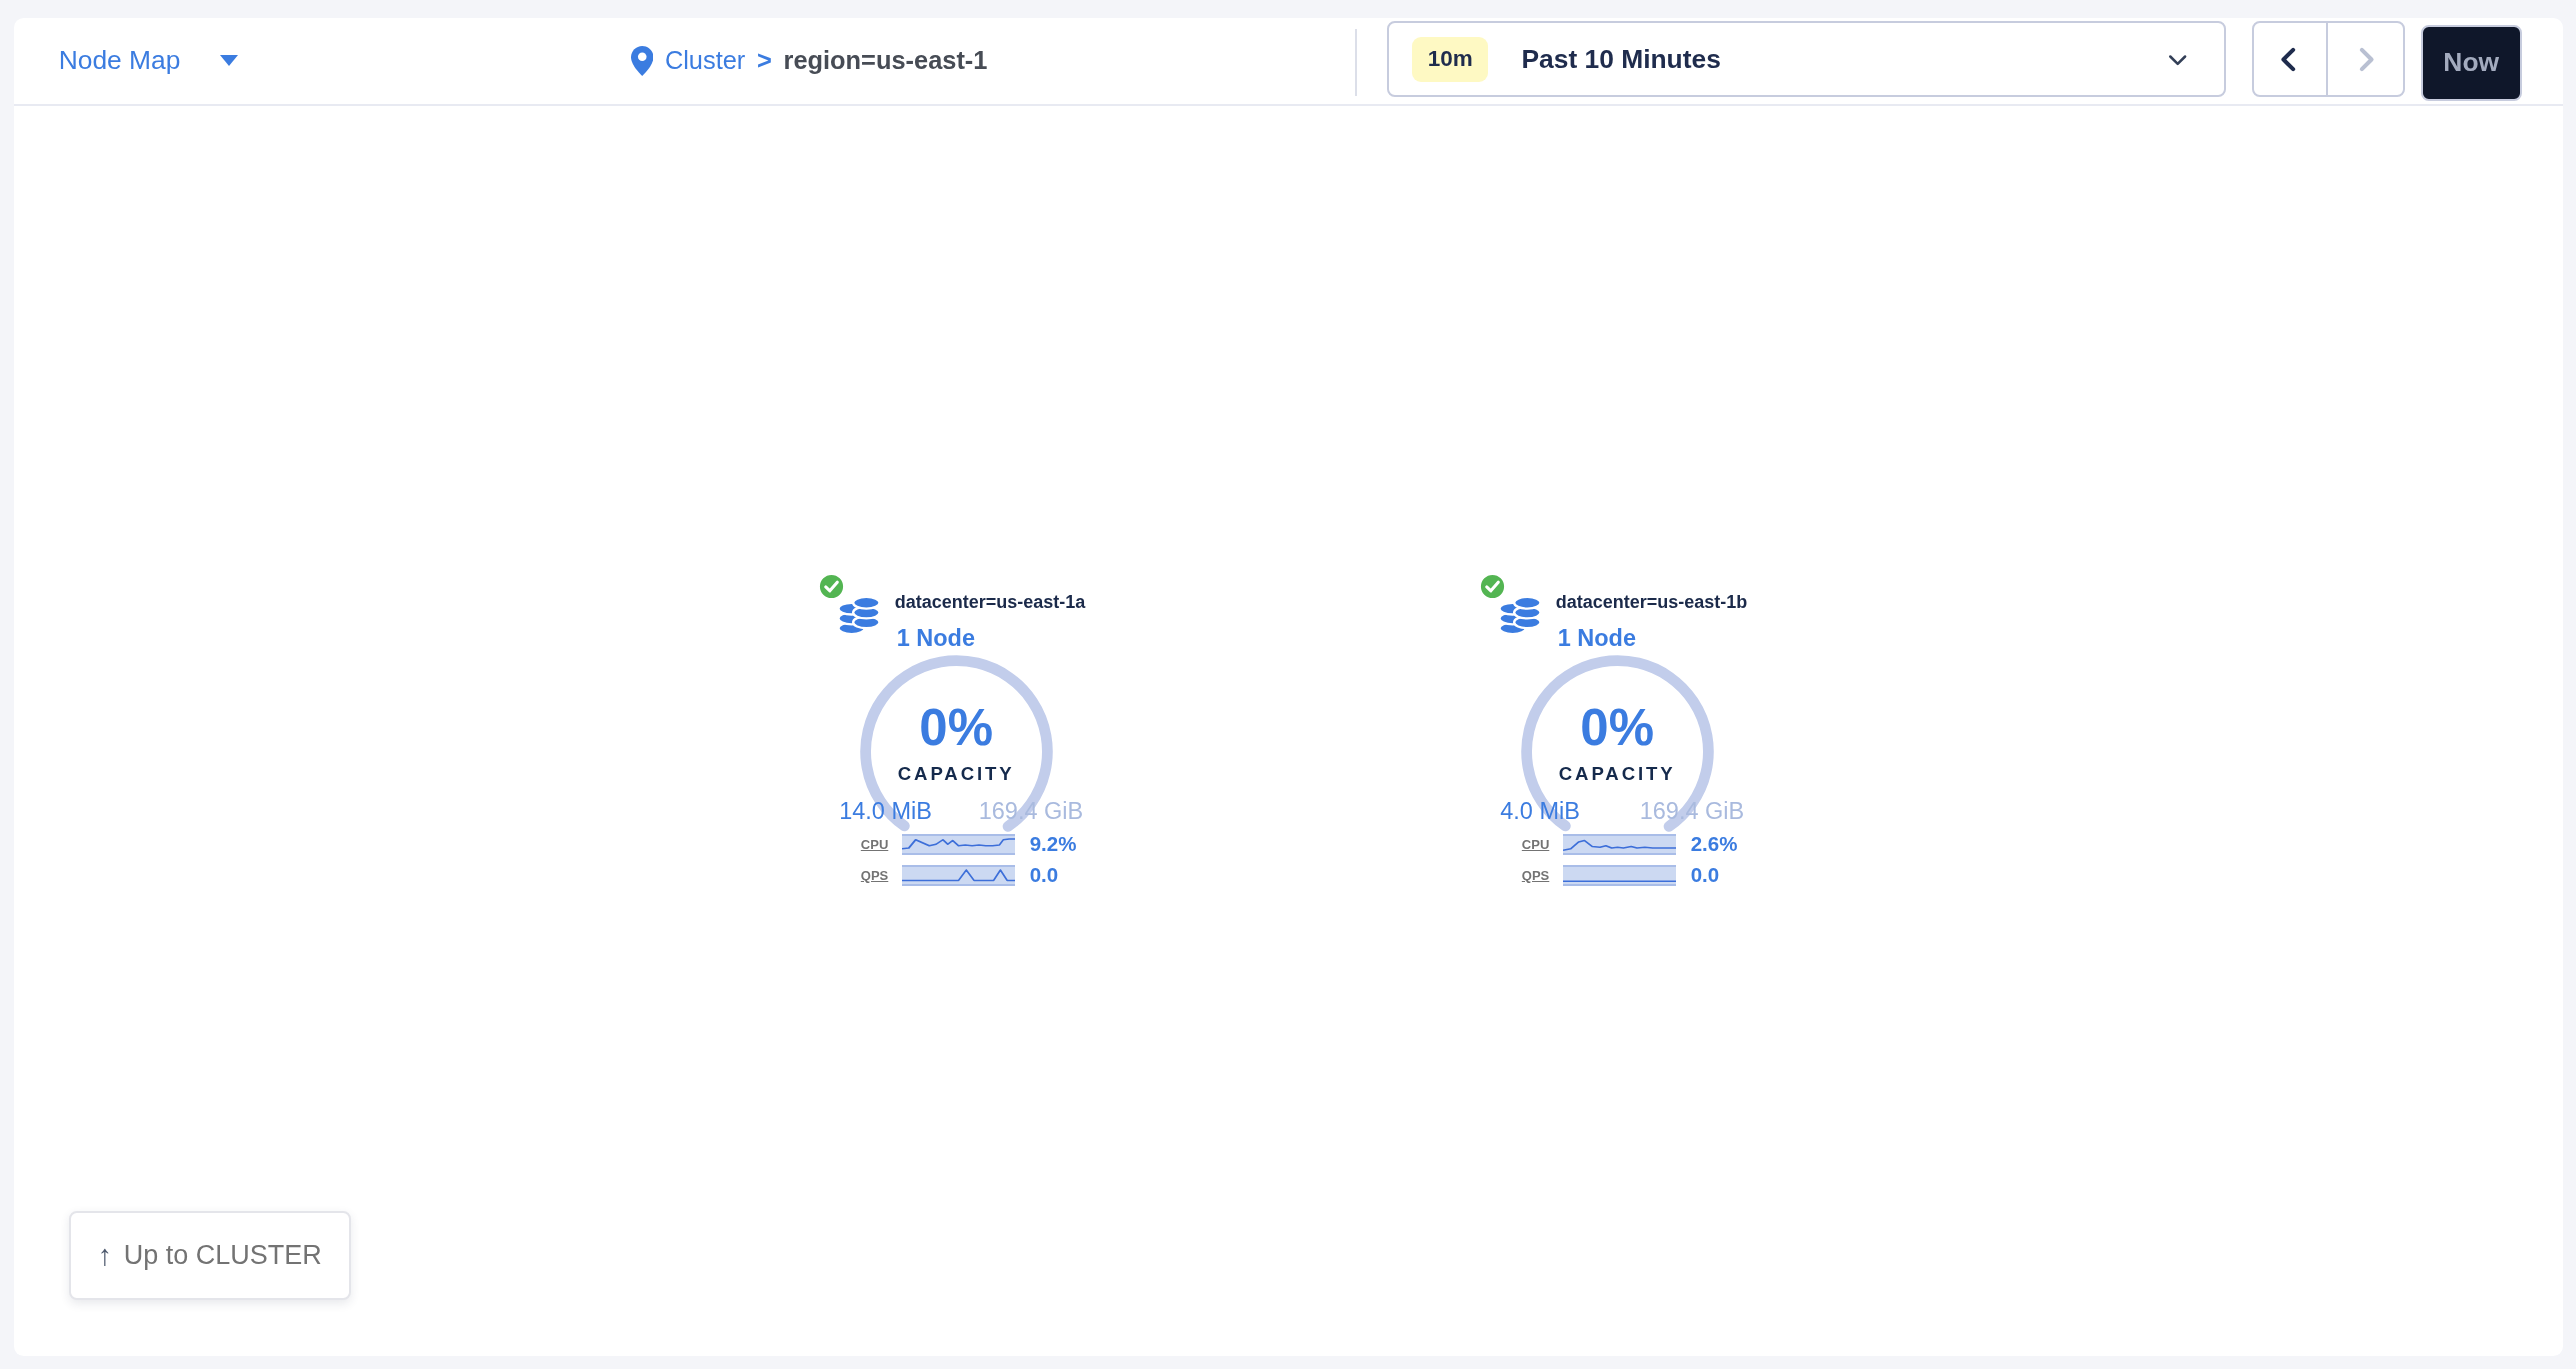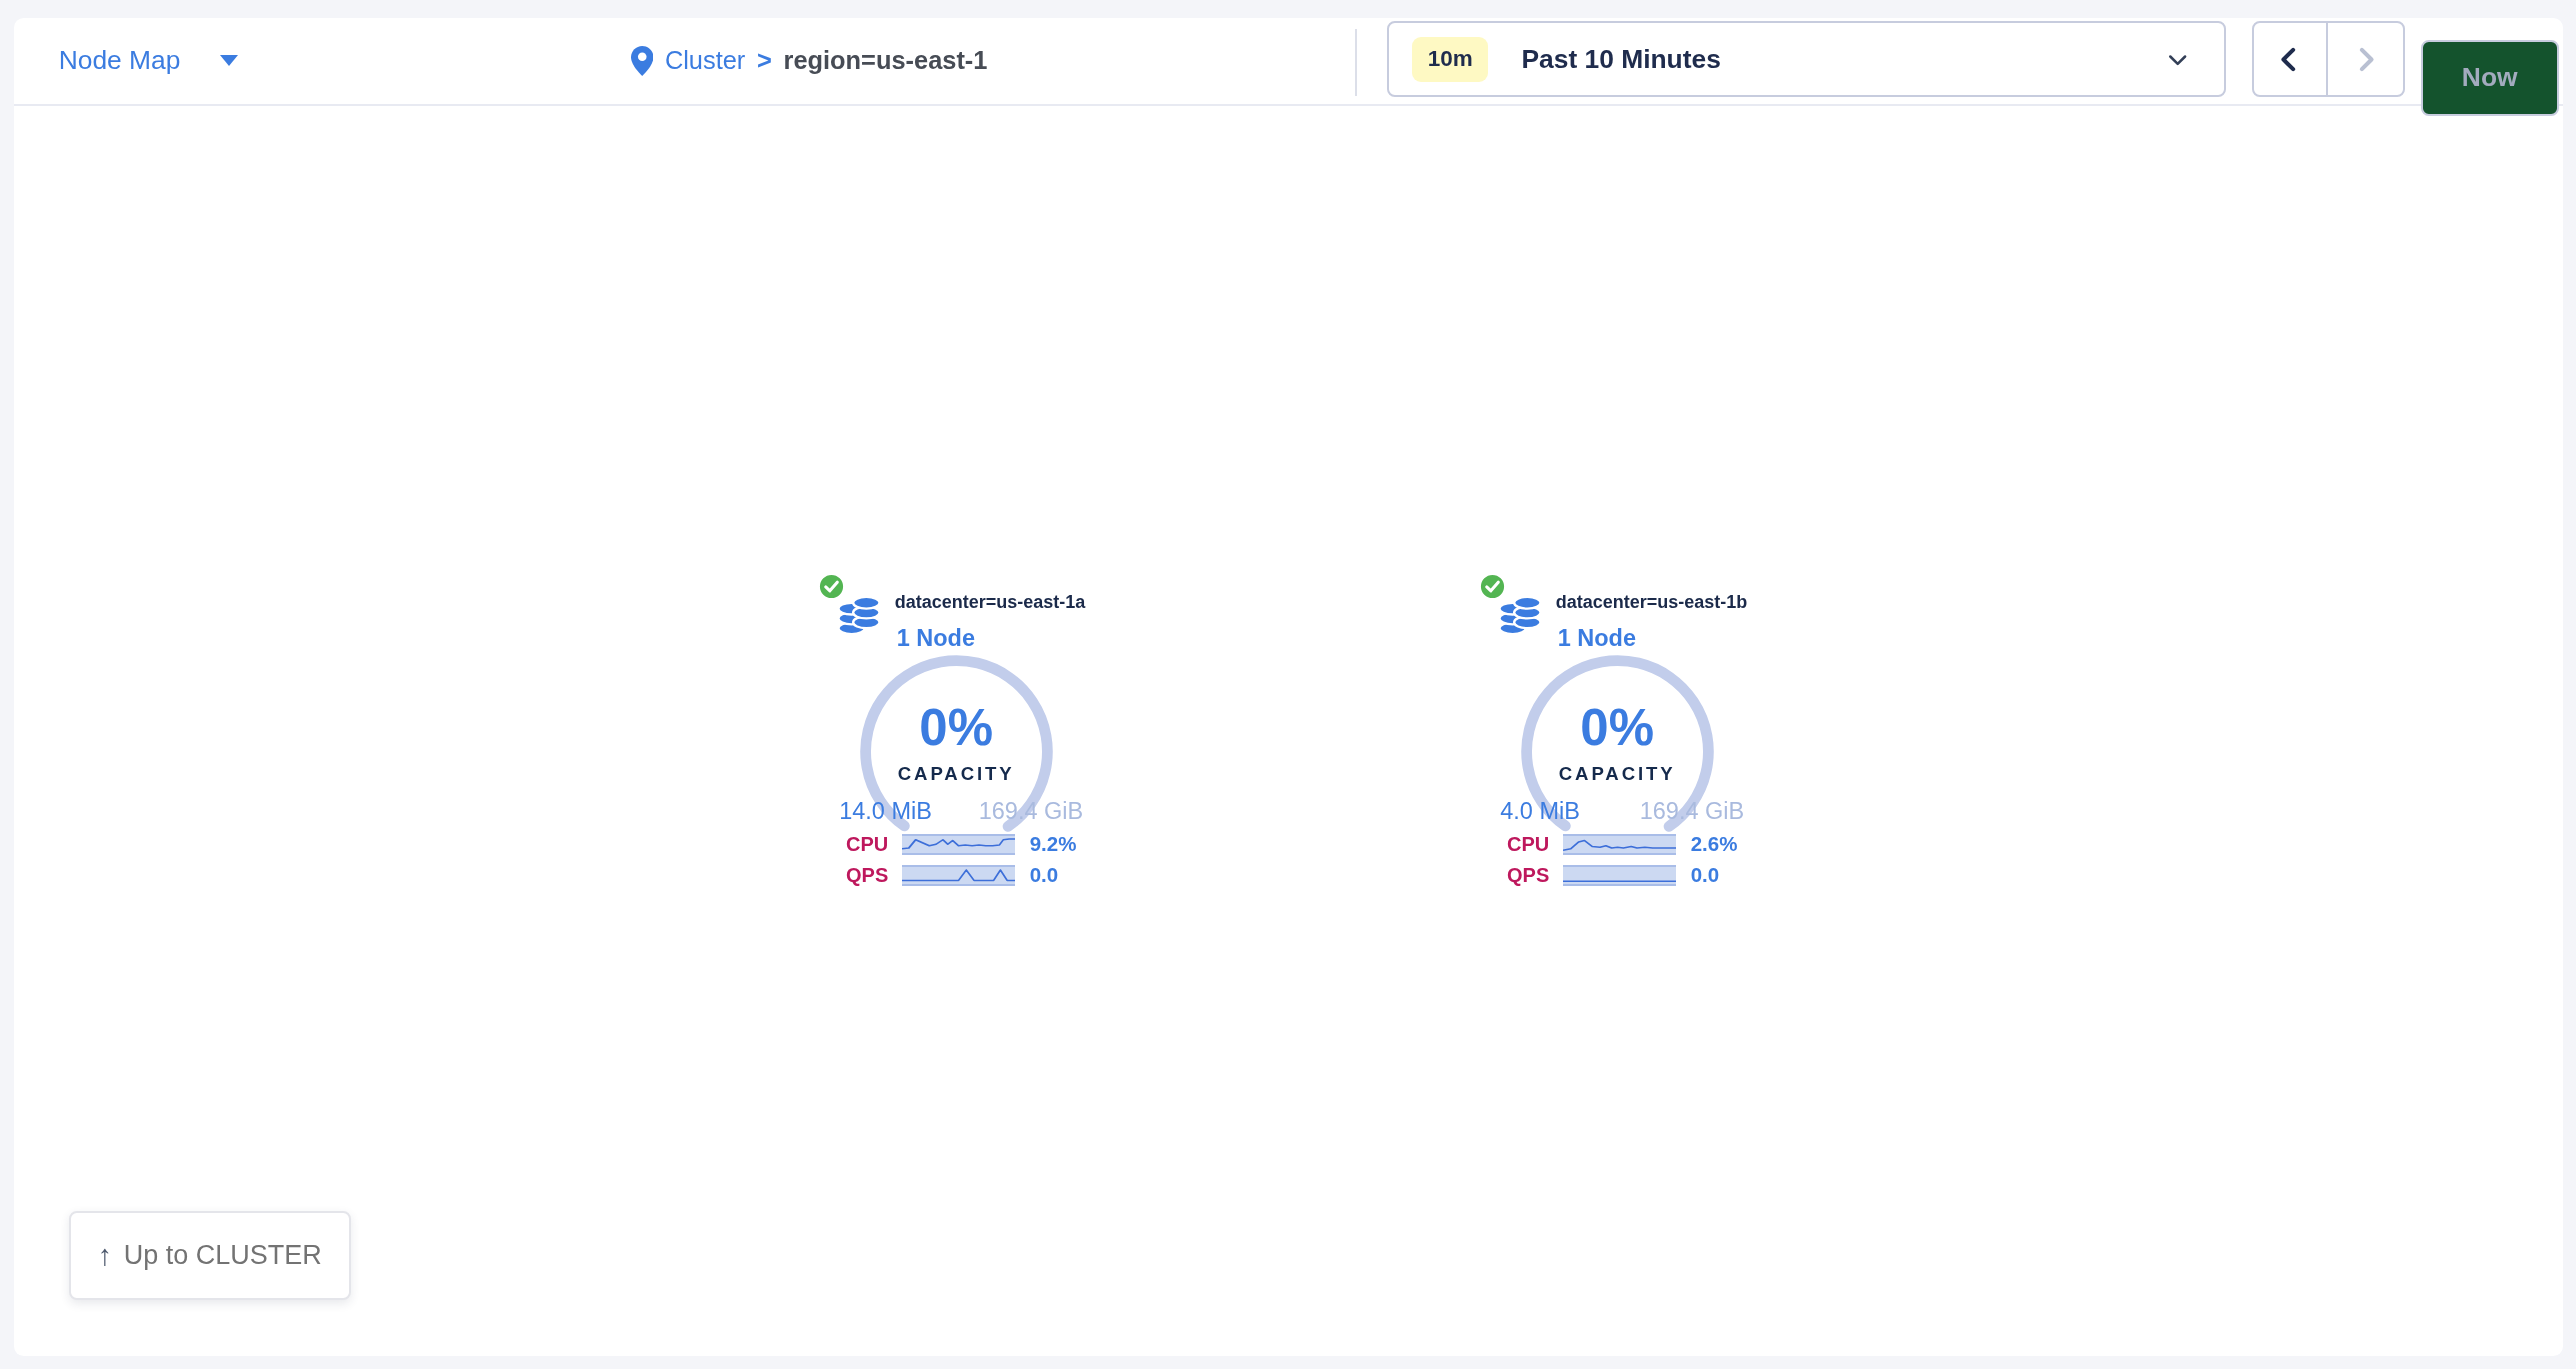--- a/index.html
+++ b/index.html
@@ -26,43 +26,43 @@
   .timebadge { margin-left:23.5px; background:#fef9c3; color:#1f2c4d; font-weight:700; font-size:22.5px;
                padding:9.8px 15.6px; border-radius:9px; }
   .timelabel { margin-left:33px; font-size:26.4px; font-weight:700; color:#1f2c4d; }
   .timechev  { margin-left:auto; margin-right:33px; }
 
   .pager { position:absolute; left:2238px; top:3.9px; width:153px; height:76px;
            border:2px solid #c7ccde; border-radius:7.8px; display:flex; background:#fff; }
   .pager .half { width:50%; height:100%; display:flex; align-items:center; justify-content:center; cursor:pointer; }
   .pager .half:first-child { border-right:2px solid #c7ccde; }
 
-  .nowbtn { position:absolute; left:2407px; top:22px; width:138px; height:76px;
+  .nowbtn { position:absolute; left:2407px; top:7px; width:101px; height:76px;
             border:2px solid #c7ccde; border-radius:7.8px; display:flex; align-items:center; justify-content:center;
-            font-size:26.4px; font-weight:700; color:#a3abbe; background:#14532d; cursor:default; }
+            font-size:26.4px; font-weight:700; color:#a3abbe; background:#0f172a; cursor:default; }
 
   
   .card { position:absolute; width:342px; height:337px; }
   .card-1 { left:802px; top:553px; }
   .card-2 { left:1463px; top:553px; }
   .checkwrap { position:absolute; left:2px; top:2.9px; width:27px; height:27px; z-index:2; }
   .dbicon { position:absolute; left:21.5px; top:22.5px; width:45px; height:45px; }
   .card .title { position:absolute; left:79px; top:21.5px; font-size:18px; font-weight:700; color:#1b2a4a; white-space:nowrap; }
   .card .nodes { position:absolute; left:81px; top:54px; font-size:23.5px; font-weight:700; color:#3b7ce0; cursor:pointer; }
   .gauge { position:absolute; left:33px; top:73px; width:215px; height:215px; }
   .pct { position:absolute; left:33px; top:127px; width:215px; text-align:center;
          font-size:51px; font-weight:700; color:#3b7ce0; }
   .cap { position:absolute; left:33px; top:192px; width:215px; text-align:center;
          font-size:18.6px; font-weight:700; color:#152a4c; letter-spacing:2.9px; }
   .minmax { position:absolute; left:23.5px; top:227px; width:244px; display:flex; justify-content:space-between; }
   .minmax .used  { font-size:23.5px; color:#3b7ce0; }
   .minmax .total { font-size:23.5px; color:#a9bade; }
   .metric { position:absolute; left:19.6px; height:23.5px; display:flex; align-items:center; }
   .metric.cpu { top:262px; } .metric.qps { top:293px; }
-  .metric .mlabel { width:53px; text-align:right; font-size:20px; font-weight:700; color:#be185d; }
+  .metric .mlabel { width:53px; text-align:right; font-size:13px; font-weight:700; color:#737373;text-decoration:underline; }
   .sparkbox { margin-left:13.7px; width:113px; height:20.5px; background:#ccd9f2;
               border-top:2px solid #a9bde8; border-bottom:2px solid #a9bde8; }
   .sparkbox svg { display:block; width:100%; height:100%; }
   .metric .mvalue { margin-left:14.7px; font-size:20.5px; font-weight:700; color:#3b7ce0; }
 
   
   .upbtn { position:absolute; left:55px; top:1193px; width:282px; height:89px; background:#fff;
            border:2px solid #e4e5ea; border-radius:7.8px; box-shadow:0 3.9px 9.8px rgba(40,50,80,0.10);
            display:flex; align-items:center; justify-content:center; gap:11.7px; cursor:pointer; }
   .upbtn .txt { font-size:27px; color:#737373; }

